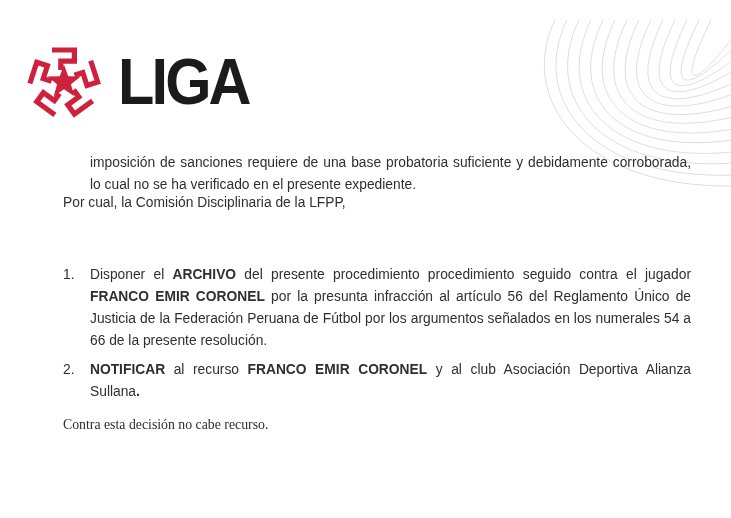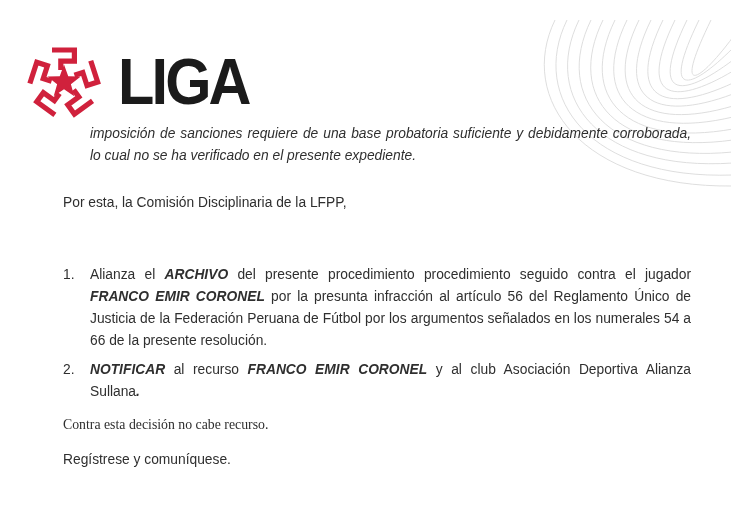--- a/index.html
+++ b/index.html
@@ -39,31 +39,31 @@
   .wave { position: absolute; top: 0; right: 0; width: 215px; height: 185px; pointer-events: none; }
 
   
   .txt {
     position: absolute;
     font-size: 13.8px;
     line-height: 22px;
     color: #2f2f2f;
   }
   .justify { text-align: justify; text-align-last: left; }
-  .intro       { top: 103px; left: 90px;  width: 601px; font-style: italic; }
+  .intro       { top: 132px; left: 90px;  width: 601px; }
   .por-tanto   { top: 172px; left: 63px;  width: 628px; }
   .resuelve    { top: 208px; left: 63px;  width: 628px; text-align: center; font-weight: bold; }
   .item        { position: absolute; left: 63px; width: 628px; display: flex; }
   .item-1      { top: 244px; }
   .item-2      { top: 339px; }
   .item-num    { width: 27px; flex: none; font-size: 13.8px; line-height: 22px; }
   .item-text   { flex: 1; font-size: 13.8px; line-height: 22px; }
   .no-appeal   { top: 394px; left: 63px; width: 628px; font-family: Liberation Serif, serif; }
   .register    { top: 429px; left: 63px; width: 628px; }
-  b { font-weight: bold; font-style: italic; }
+  b { font-weight: bold; }
 
   
   .signature-fragment { position: absolute; left: 616px; top: 501px; width: 86px; height: 17px; }
 </style>
 </head>
 <body>
 
 <div class="page">
 
   <div class="logo">
@@ -104,34 +104,33 @@
       <path d="M 147 0 C 109 78, 146 96, 217 63"></path>
       <path d="M 159 0 C 121 78, 155 88, 217 51"></path>
       <path d="M 171 0 C 133 78, 164 80, 217 40"></path>
       <path d="M 183 0 C 145 78, 173 72, 217 28"></path>
       <path d="M 195 0 C 157 78, 182 64, 217 17"></path>
     </g>
   </svg>
 
   <p class="txt intro justify">imposición de sanciones requiere de una base probatoria suficiente y debidamente corroborada, lo cual no se ha verificado en el presente expediente.</p>
 
-  <p class="txt por-tanto">Por esta, la Comisión Disciplinaria de la LFPP,</p>
+  <p class="txt por-tanto">Por cual, la Comisión Disciplinaria de la LFPP,</p>
 
 
   <div class="item item-1">
     <span class="item-num">1.</span>
-    <div class="item-text justify"><span>Alianza el </span><b>ARCHIVO</b><span> del presente procedimiento procedimiento seguido contra el jugador </span><b>FRANCO EMIR CORONEL</b><span> por la presunta infracción al artículo 56 del Reglamento Único de Justicia de la Federación Peruana de Fútbol por los argumentos señalados en los numerales 54 a 66 de la presente resolución.</span></div>
+    <div class="item-text justify"><span>Disponer el </span><b>ARCHIVO</b><span> del presente procedimiento procedimiento seguido contra el jugador </span><b>FRANCO EMIR CORONEL</b><span> por la presunta infracción al artículo 56 del Reglamento Único de Justicia de la Federación Peruana de Fútbol por los argumentos señalados en los numerales 54 a 66 de la presente resolución.</span></div>
   </div>
 
   <div class="item item-2">
     <span class="item-num">2.</span>
     <div class="item-text justify"><b>NOTIFICAR</b><span> al recurso </span><b>FRANCO EMIR CORONEL</b><span> y al club Asociación Deportiva Alianza Sullana</span><b>.</b></div>
   </div>
 
   <p class="txt no-appeal">Contra esta decisión no cabe recurso.</p>
 
-  <p class="txt register">Regístrese y comuníquese.</p>
 
   <svg class="signature-fragment" viewBox="0 0 86 17" xmlns="http://www.w3.org/2000/svg">
     <path d="M 3 14 C 22 3, 42 1, 60 6 C 70 9, 79 13, 83 11" stroke="#565b78" stroke-width="1.3" fill="none" opacity="0.85"></path>
   </svg>
 
 </div>
 
 </body></html>

